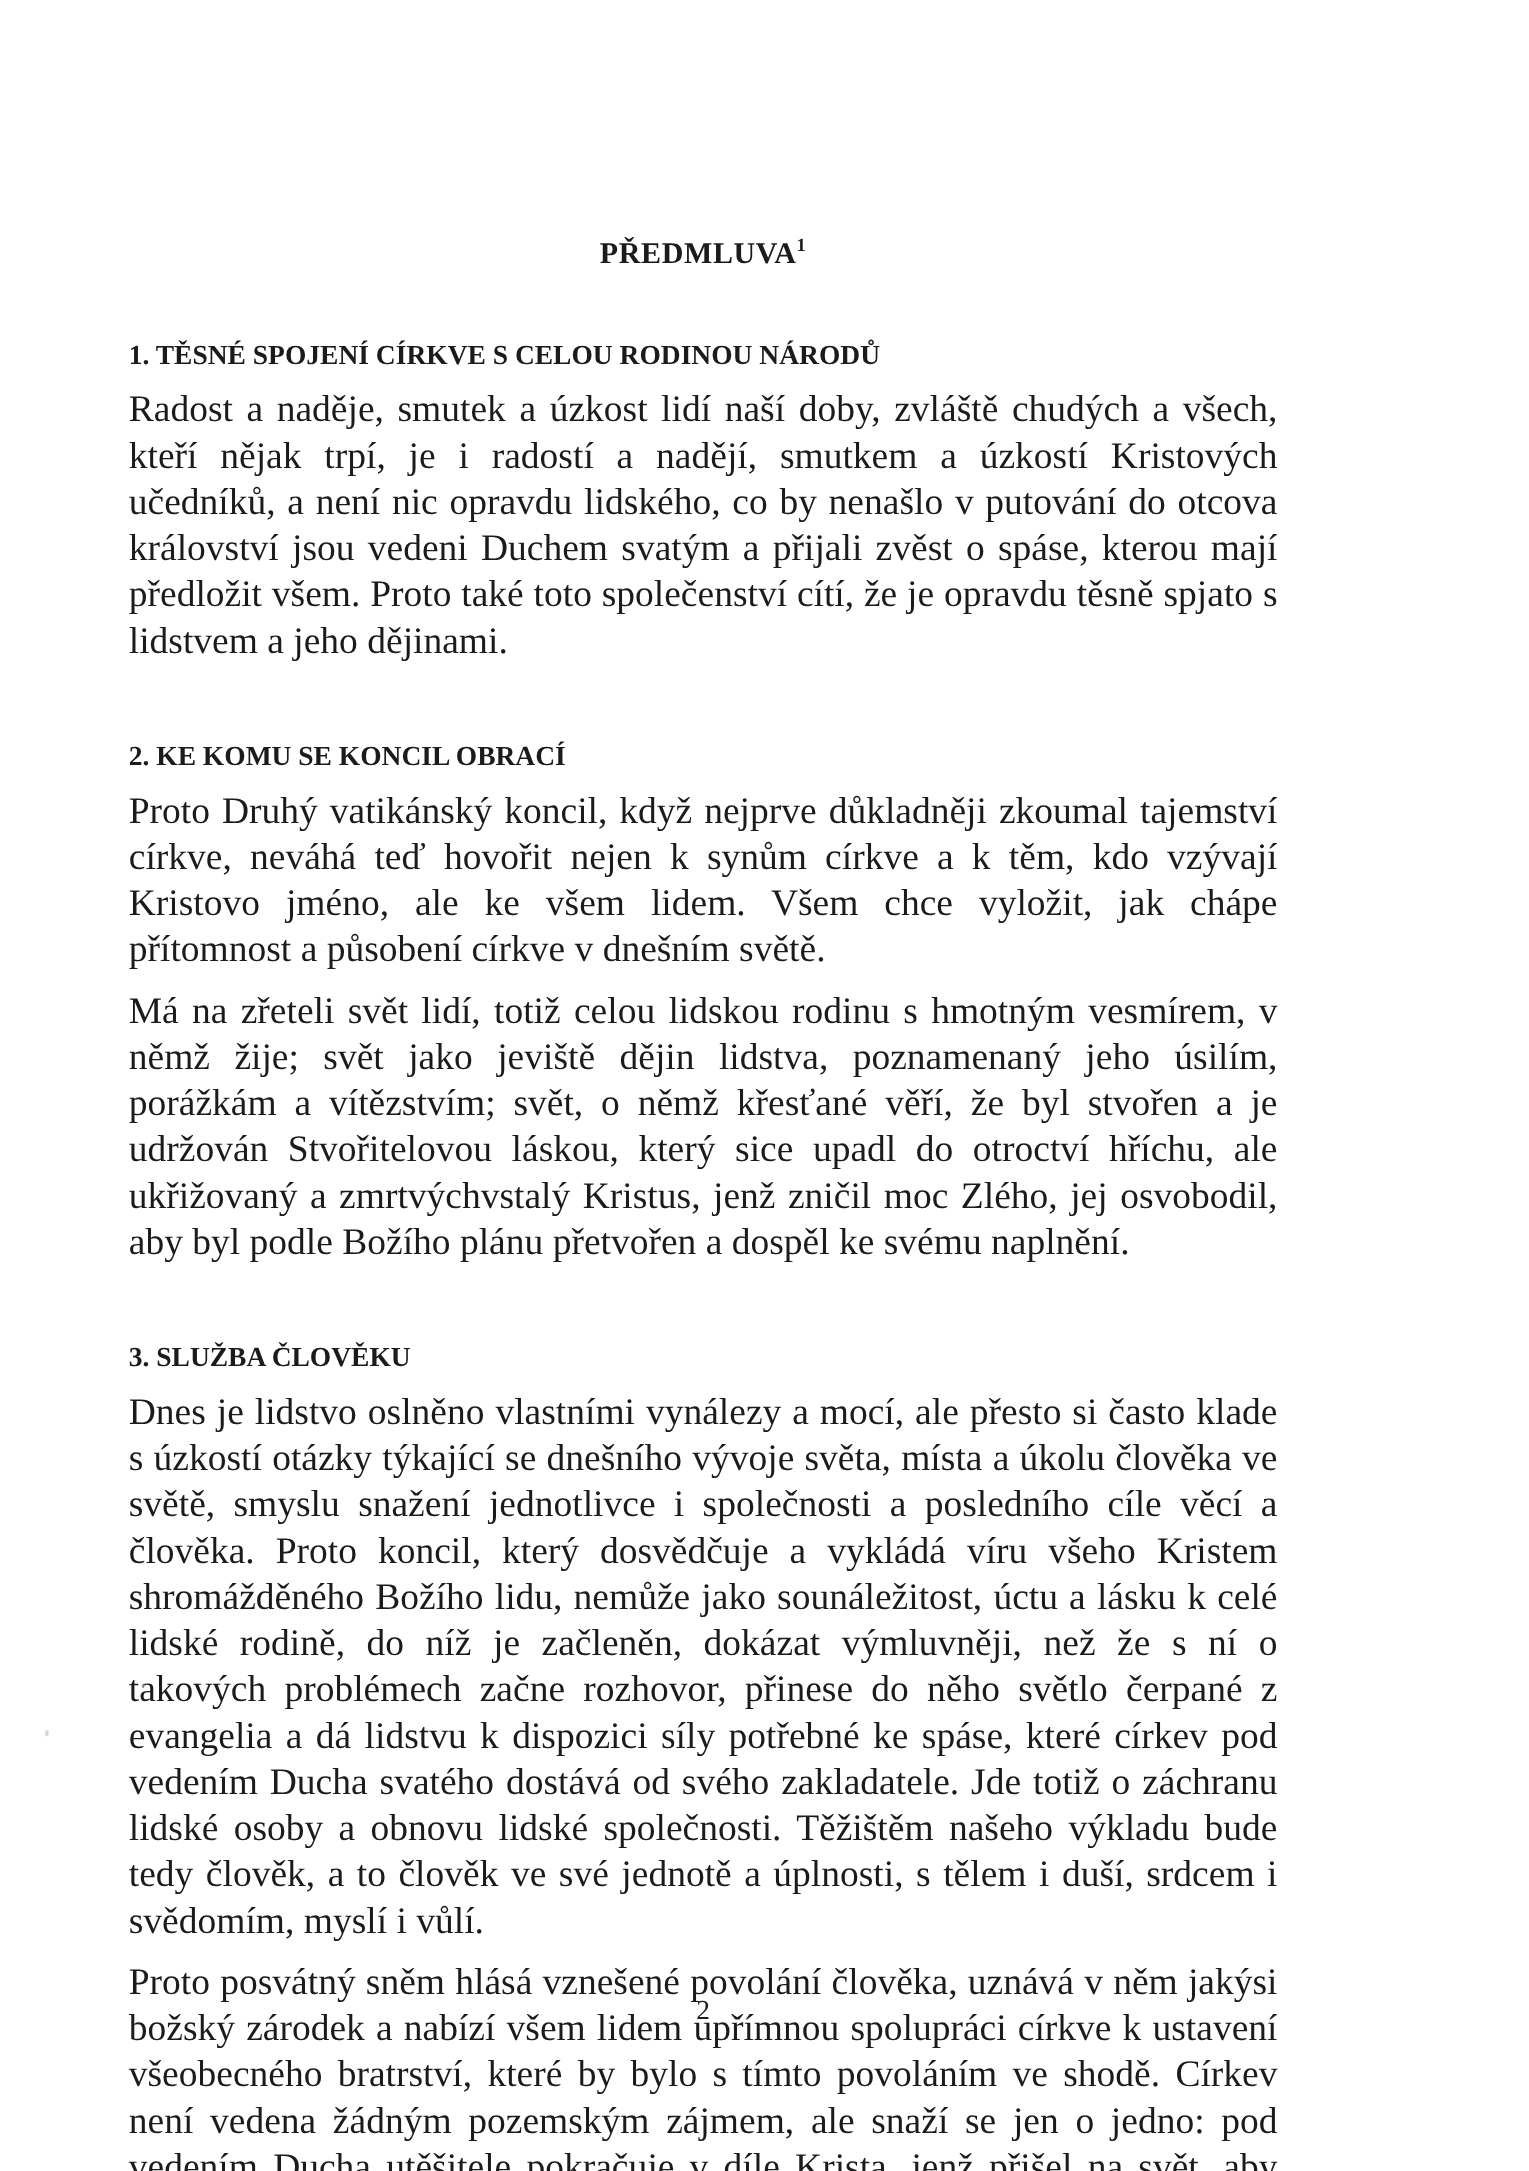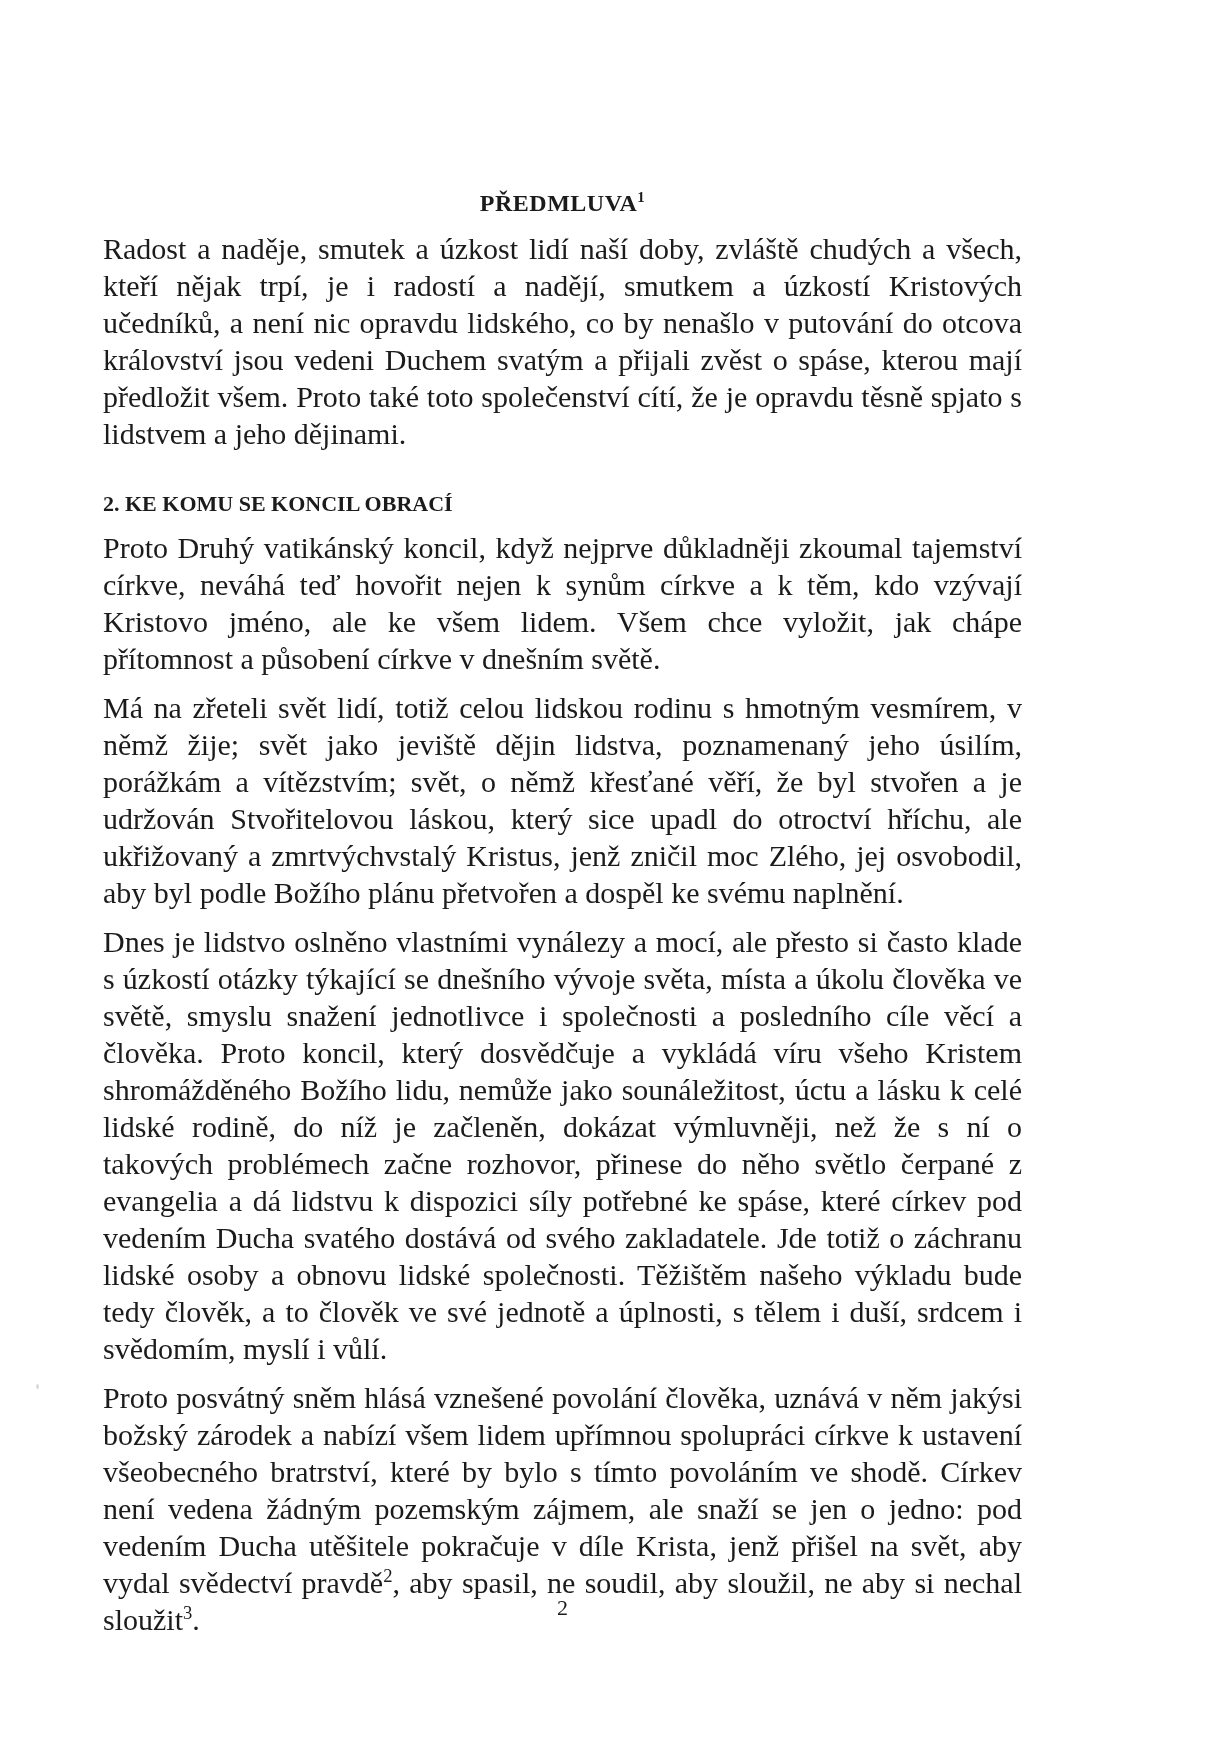--- a/index.html
+++ b/index.html
@@ -34,21 +34,21 @@
     line-height: 29px;
     letter-spacing: 0.5px;
   }
   .sec-heading {
     font-weight: bold;
     font-size: 22px;
     line-height: 27px;
     margin: 0;
   }
   .gap-after-title { margin-top: 52px; }
-  .gap-lg { margin-top: 38px; }
+  .gap-lg { margin-top: 60px; }
   .para {
     margin: 12px 0 0 0;
     font-size: 30px;
     line-height: 37px;
     text-align: justify;
   }
   .para + .para { }
   sup {
     font-size: 62%;
     line-height: 0;
@@ -72,29 +72,31 @@
   .speck-2 { left: 113px; top: 1347px; width: 3px; height: 3px; opacity: .6; }
 </style>
 </head>
 <body>
 
 <div class="page">
   <div class="content">
 
     <div class="doc-title"><span>PŘEDMLUVA</span><sup>1</sup></div>
 
+    <h2 class="sec-heading gap-after-title">1. TĚSNÉ SPOJENÍ CÍRKVE S CELOU RODINOU NÁRODŮ</h2>
 
     <p class="para">Radost a naděje, smutek a úzkost lidí naší doby, zvláště chudých a všech, kteří nějak trpí, je i radostí a nadějí, smutkem a úzkostí Kristových učedníků, a není nic opravdu lidského, co by nenašlo v putování do otcova království jsou vedeni Duchem svatým a přijali zvěst o spáse, kterou mají předložit všem. Proto také toto společenství cítí, že je opravdu těsně spjato s lidstvem a jeho dějinami.</p>
 
     <h2 class="sec-heading gap-lg">2. KE KOMU SE KONCIL OBRACÍ</h2>
 
     <p class="para">Proto Druhý vatikánský koncil, když nejprve důkladněji zkoumal tajemství církve, neváhá teď hovořit nejen k synům církve a k těm, kdo vzývají Kristovo jméno, ale ke všem lidem. Všem chce vyložit, jak chápe přítomnost a působení církve v dnešním světě.</p>
 
     <p class="para">Má na zřeteli svět lidí, totiž celou lidskou rodinu s hmotným vesmírem, v němž žije; svět jako jeviště dějin lidstva, poznamenaný jeho úsilím, porážkám a vítězstvím; svět, o němž křesťané věří, že byl stvořen a je udržován Stvořitelovou láskou, který sice upadl do otroctví hříchu, ale ukřižovaný a zmrtvýchvstalý Kristus, jenž zničil moc Zlého, jej osvobodil, aby byl podle Božího plánu přetvořen a dospěl ke svému naplnění.</p>
 
+    <h2 class="sec-heading gap-lg">3. SLUŽBA ČLOVĚKU</h2>
 
     <p class="para">Dnes je lidstvo oslněno vlastními vynálezy a mocí, ale přesto si často klade s úzkostí otázky týkající se dnešního vývoje světa, místa a úkolu člověka ve světě, smyslu snažení jednotlivce i společnosti a posledního cíle věcí a člověka. Proto koncil, který dosvědčuje a vykládá víru všeho Kristem shromážděného Božího lidu, nemůže jako sounáležitost, úctu a lásku k celé lidské rodině, do níž je začleněn, dokázat výmluvněji, než že s ní o takových problémech začne rozhovor, přinese do něho světlo čerpané z evangelia a dá lidstvu k dispozici síly potřebné ke spáse, které církev pod vedením Ducha svatého dostává od svého zakladatele. Jde totiž o záchranu lidské osoby a obnovu lidské společnosti. Těžištěm našeho výkladu bude tedy člověk, a to člověk ve své jednotě a úplnosti, s tělem i duší, srdcem i svědomím, myslí i vůlí.</p>
 
     <p class="para"><span>Proto posvátný sněm hlásá vznešené povolání člověka, uznává v něm jakýsi božský zárodek a nabízí všem lidem upřímnou spolupráci církve k ustavení všeobecného bratrství, které by bylo s tímto povoláním ve shodě. Církev není vedena žádným pozemským zájmem, ale snaží se jen o jedno: pod vedením Ducha utěšitele pokračuje v díle Krista, jenž přišel na svět, aby vydal svědectví pravdě</span><sup>2</sup><span>,  aby spasil, ne soudil, aby sloužil, ne aby si nechal sloužit</span><sup>3</sup><span>.</span></p>
 
   </div>
 
   <div class="page-number">2</div>
 
   <div class="speck speck-1"></div>

